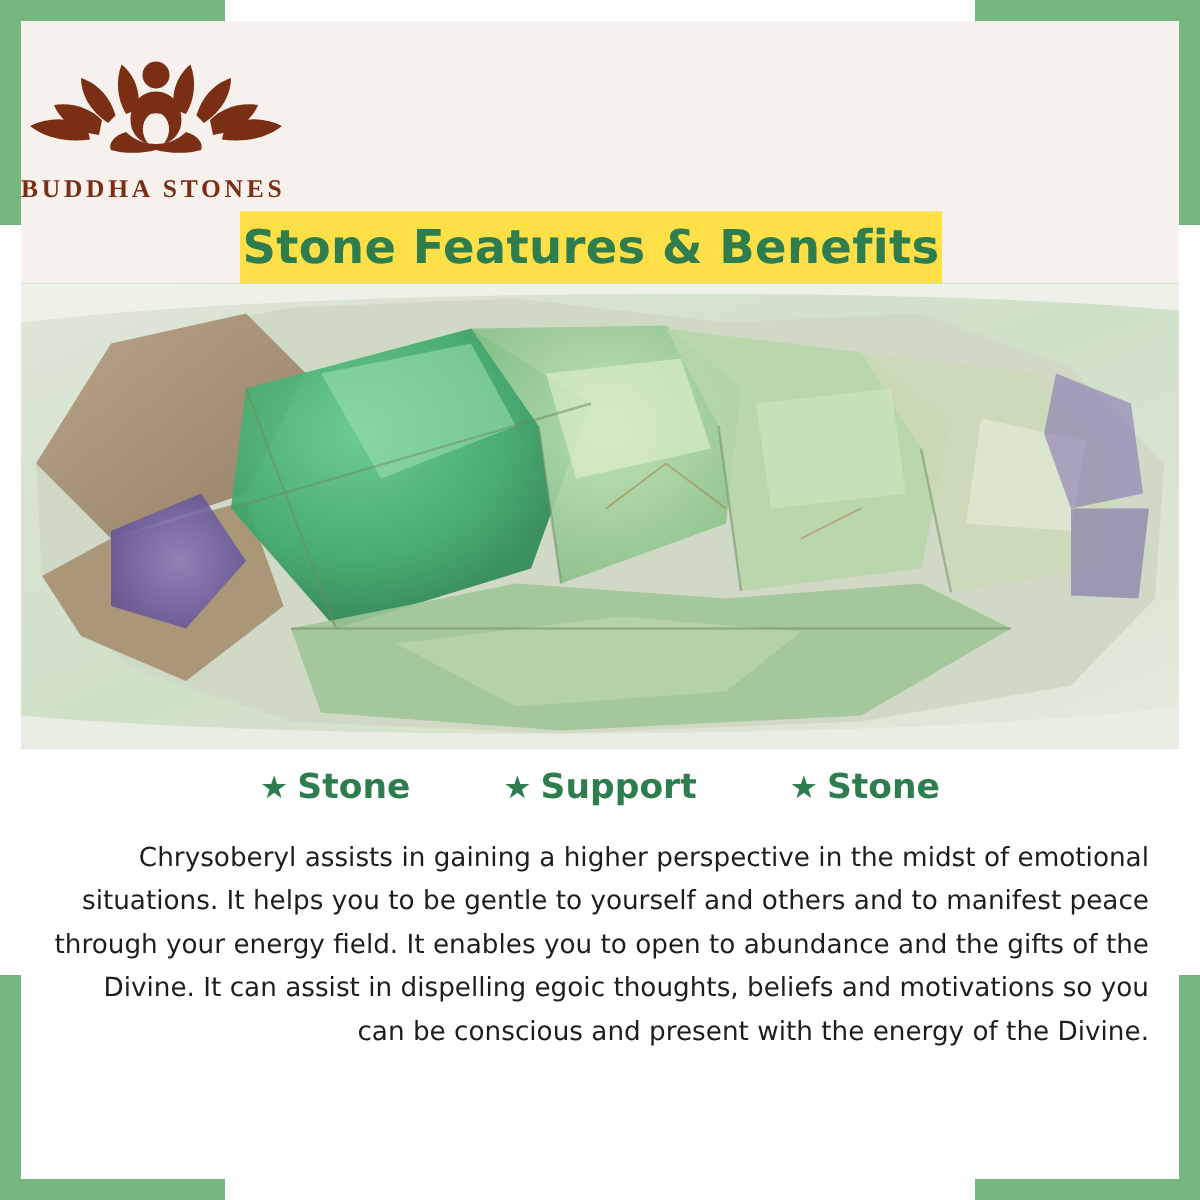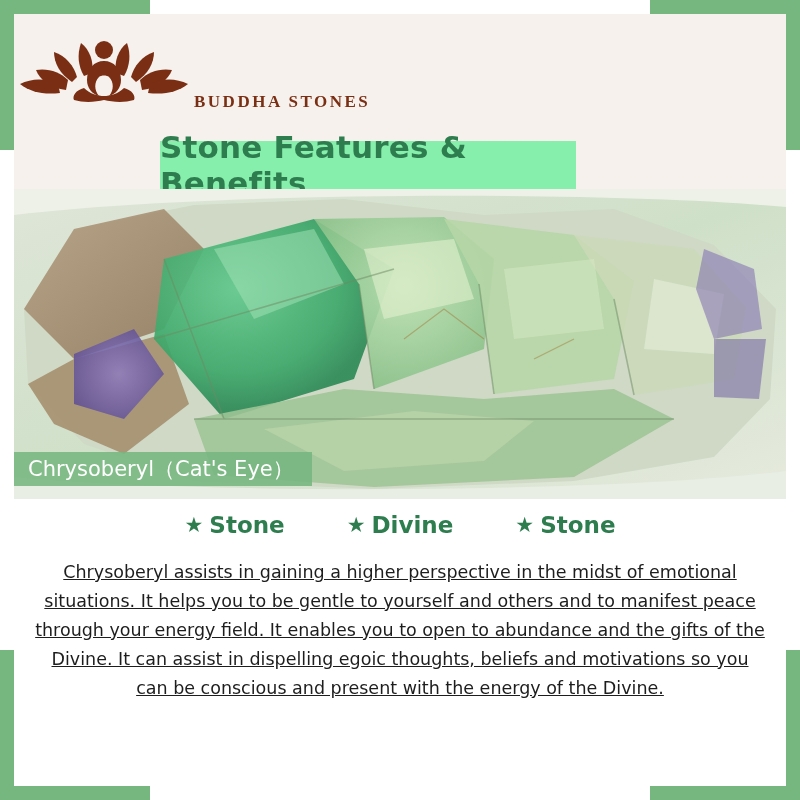--- a/index.html
+++ b/index.html
@@ -48,37 +48,37 @@
   .header-band {
     position: absolute;
     left: 14px; top: 14px; right: 14px;
     height: 175px;
     background: #f6f1ec;
   }
 
   .logo-wrap {
     position: absolute;
     left: 0; right: 0; top: 16px;
-    display: flex; flex-direction: row; align-items: flex-end;
+    display: flex; flex-direction: column; align-items: flex-start;
   }
   .logo-mark { width: 180px; height: 82px; display: block; }
   .logo-text {
     margin-top: 4px;
     font-family: "Liberation Serif", serif;
     font-size: 17px;
     letter-spacing: 2.5px;
     color: #7a2f14;
     font-weight: 700;
   }
 
   .title-bar {
     position: absolute;
     left: 160px; top: 141px;
-    width: 416px; height: 48px;
-    background: #86efac;
+    width: 468px; height: 48px;
+    background: #fde047;
     display: flex; align-items: center; justify-content: center;
   }
   .title-text {
     font-family: "DejaVu Sans", sans-serif;
     font-weight: bold;
     font-size: 31px;
     color: #2e7d4f;
     letter-spacing: .2px;
   }
 
@@ -122,22 +122,21 @@
   .kw .star { font-size: 21px; line-height: 1; }
 
   
   .body-text {
     position: absolute;
     left: 34px; right: 34px; top: 558px;
     font-size: 17.5px;
     line-height: 1.65;
     color: #1d1d1d;
     font-family: "DejaVu Sans", sans-serif;
-    text-align: center;
-    text-decoration: underline;
+    text-align: right;
   }
 </style>
 </head>
 <body>
 
 <div class="page">
 
   <div class="frame-green"></div>
   <div class="frame-inner"></div>
   <div class="cut-top"></div>
@@ -235,32 +234,29 @@
       <g stroke="#a2702f" stroke-width="1.2" opacity=".45" fill="none">
         <path d="M390 150 L430 120 L470 150"></path>
         <path d="M520 170 L560 150"></path>
       </g>
 
       <path d="M0 0 L772 0 L772 18 C600 2 200 2 0 26 Z" fill="#eef1e8"></path>
       <path d="M0 310 L772 310 L772 282 C600 304 200 306 0 288 Z" fill="#e9eee4"></path>
     </svg>
   </div>
 
-  <div class="caption-bar">
-    <span class="caption-text">Chrysoberyl（Cat's Eye）</span>
-  </div>
 
   <div class="keywords">
     <div class="kw">
       <span class="star">★</span>
       <span>Stone</span>
     </div>
     <div class="kw">
       <span class="star">★</span>
-      <span>Divine</span>
+      <span>Support</span>
     </div>
     <div class="kw">
       <span class="star">★</span>
       <span>Stone</span>
     </div>
   </div>
 
   <p class="body-text">Chrysoberyl assists in gaining a higher perspective in the midst of emotional situations. It helps you to be gentle to yourself and others and to manifest peace through your energy field. It enables you to open to abundance and the gifts of the Divine. It can assist in dispelling egoic thoughts, beliefs and motivations so you can be conscious and present with the energy of the Divine.</p>
 
 </div>

